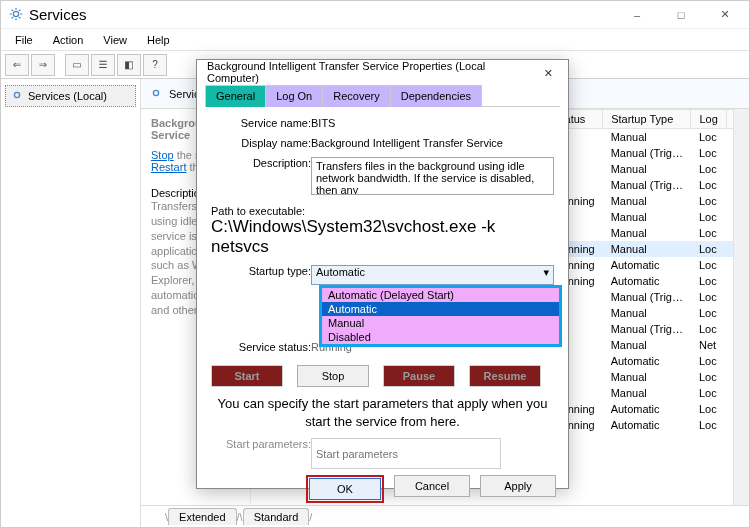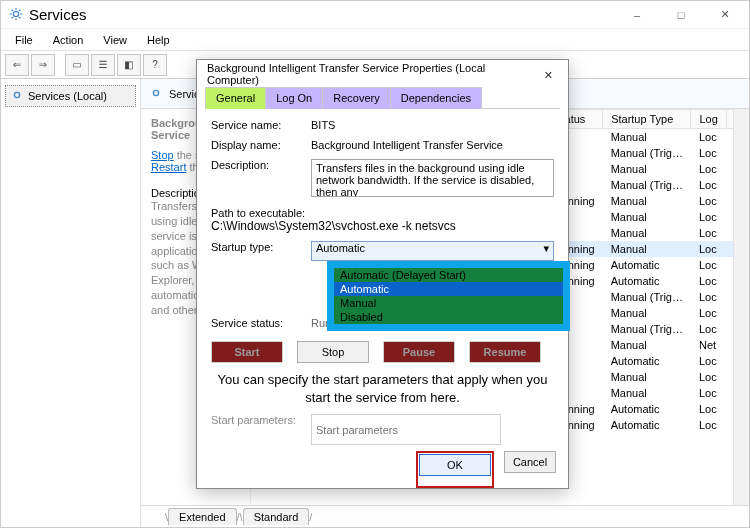--- a/index.html
+++ b/index.html
@@ -35,41 +35,41 @@
   .tabs-bottom .bt { padding:2px 10px; border:1px solid #bbb; border-bottom:none; border-top-left-radius:3px; border-top-right-radius:3px; background:#f3f3f3; margin-top:-1px;}
   .tabs-bottom .bt:first-child { background:#fff; }
   .backslash { color:#999; }
 
   
   .dialog { position:absolute; left:195px; top:58px; width:373px; height:430px; background:#fff; border:1px solid #888; box-shadow:0 4px 18px rgba(0,0,0,0.25); z-index:50; display:flex; flex-direction:column;}
   .dlg-title { height:30px; display:flex; align-items:flex-end; justify-content:space-between; padding:0 6px 0 10px; }
   .dlg-close { width:28px; height:22px; display:flex; align-items:center; justify-content:center; color:#333;}
   .dlg-tabs { display:flex; border-bottom:1px solid #ccc; margin:0 8px; }
   .dlg-tab { padding:4px 10px 5px 10px; border:1px solid #ccc; border-bottom:none; margin-right:-1px; background:#c4b5fd; position:relative; top:1px;}
-  .dlg-tab.active { background:#bef264; }
+  .dlg-tab.active { background:#14b8a6; }
   .dlg-body { flex:1; padding:10px 14px 6px 14px; display:flex; flex-direction:column; gap:8px;}
   .row { display:flex; align-items:flex-start; }
-  .row .lbl { width:100px; color:#000; }
+  .row .lbl { width:100px; color:#000;text-align:right; }
   .row .val { flex:1; }
   textarea.desc { width:100%; height:38px; resize:none; font-family:inherit; font-size:11px; border:1px solid #a7a7a7; padding:2px 4px;}
   .combo { width:100%; height:20px; border:1px solid #7a9fcf; background:#eaf2fc; padding:0 4px;}
   .dropdown-open { position:relative; }
-  .dd-list { position:absolute; left:16px; top:20px; width:100%; background:#15803d; border:7px solid #0ea5e9; z-index:60;}
+  .dd-list { position:absolute; left:8px; top:20px; width:100%; background:#f0abfc; border:3px solid #0ea5e9; z-index:60;}
   .dd-list div { padding:1px 6px; }
   .dd-list .hl { background:#0a63c8; color:#fff; }
   .btnrow { display:flex; gap:14px; margin-top:4px; }
   .btn { width:72px; height:22px; border:1px solid #adadad; background:#f0f0f0; display:flex; align-items:center; justify-content:center;}
   .btn.dis { color:#9a9a9a; border-color:#d0d0d0; background:#7f1d1d;font-weight:bold;}
   .hint { font-size:13px; color:#000; line-height:1.35;text-align:center; }
   .params input { width:190px; height:31px; border:1px solid #d0d0d0; background:#fff; color:#9b9b9b; padding:0 4px;}
   .dlg-buttons { height:42px; display:flex; justify-content:flex-end; gap:10px; padding:0 12px; border-top:0;}
-  .dlg-buttons .btn { width:52px; }
+  .dlg-buttons .btn { width:76px; }
   .ok-outline { border:2px solid #c11818; padding:1px; }
   .ok-outline .btn { border:1px solid #2b6bd1; background:#e8f0fb; width:72px;}
-  .path { font-size:12px; }
+  .path { font-size:17px; }
   .grayline { color:#666; }
   .covered { color:#888; } 
   .scrollbar-hint { position:absolute; right:0; top:0; width:16px; height:100%; background:#f1f1f1; border-left:1px solid #e2e2e2;}
 </style>
 </head>
 <body>
 
 <div class="window">
 
   <div class="titlebar">
@@ -376,16 +376,17 @@
         <div class="lbl" style="color:#8a8a8a">Start parameters:</div>
         <div class="val"><input type="text" disabled="" placeholder="Start parameters" style=""></div>
       </div>
     </div>
 
     <div class="dlg-buttons">
       <span class="ok-outline">
         <div class="btn">OK</div>
       </span>
       <div class="btn">Cancel</div>
+      <div class="btn">Apply</div>
     </div>
   </div>
 
 </div>
 
 </body></html>

